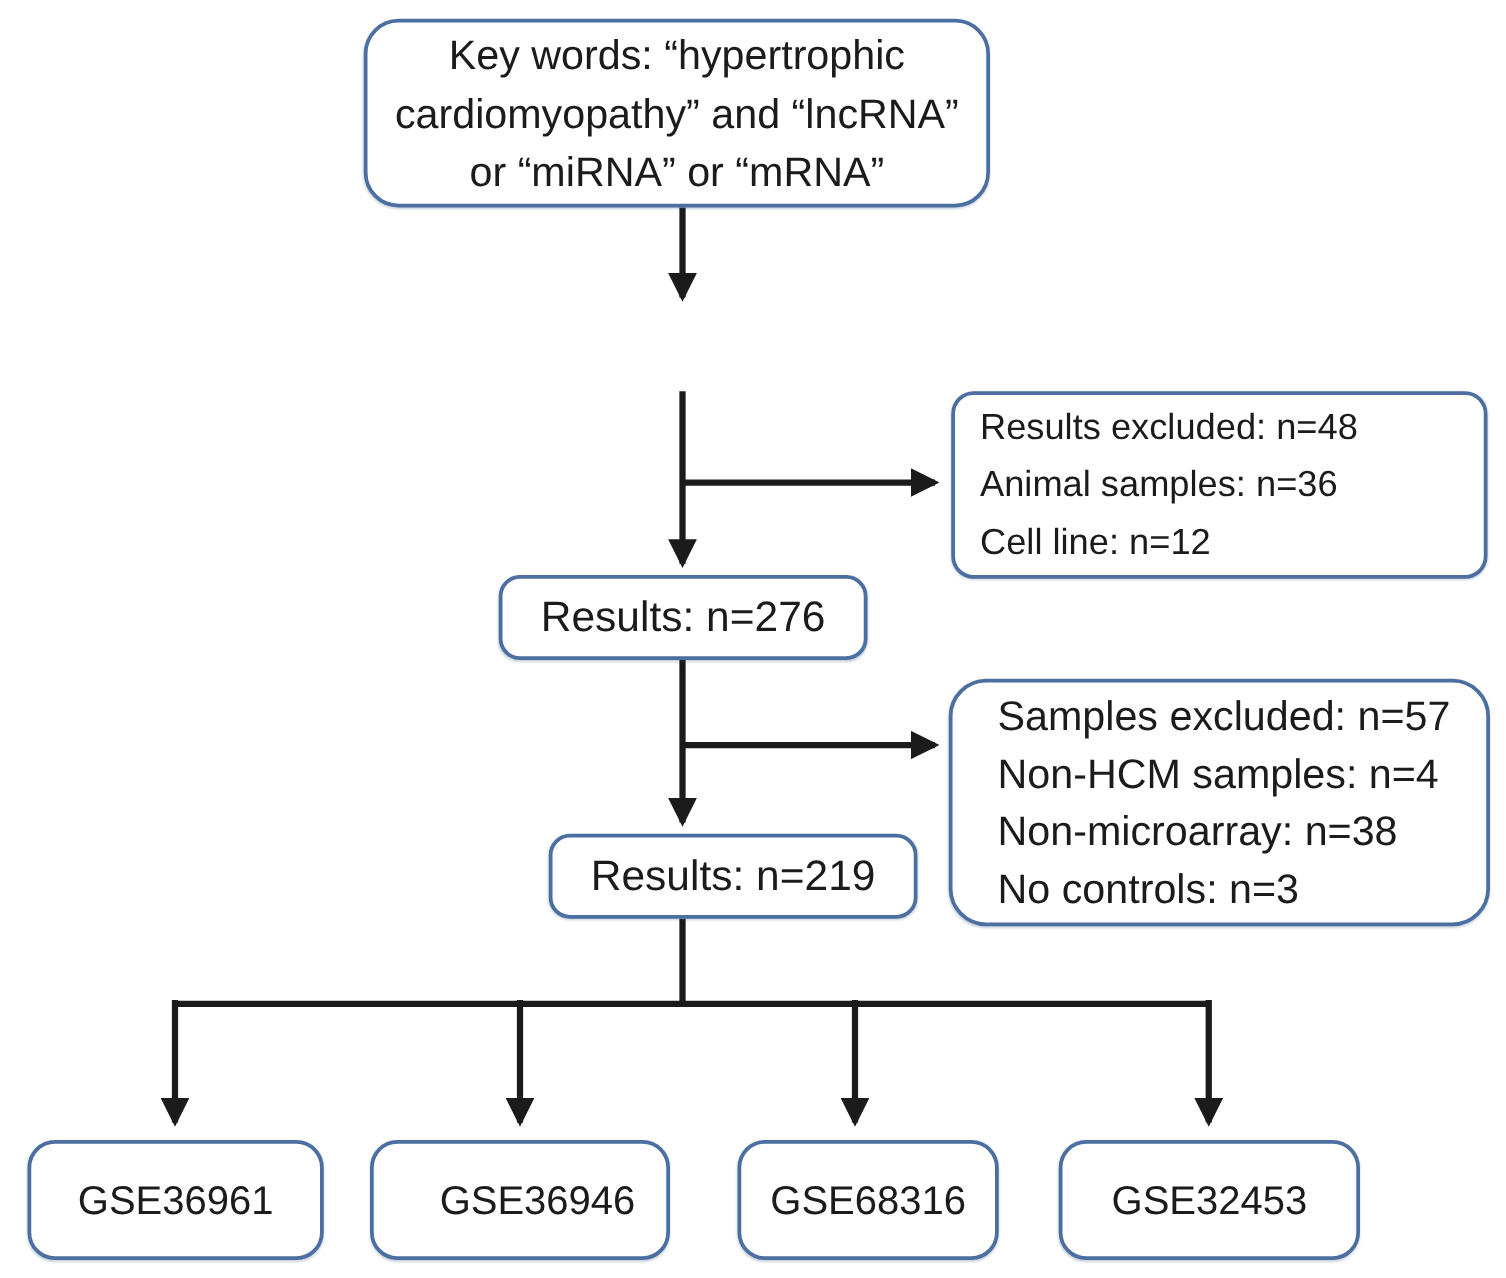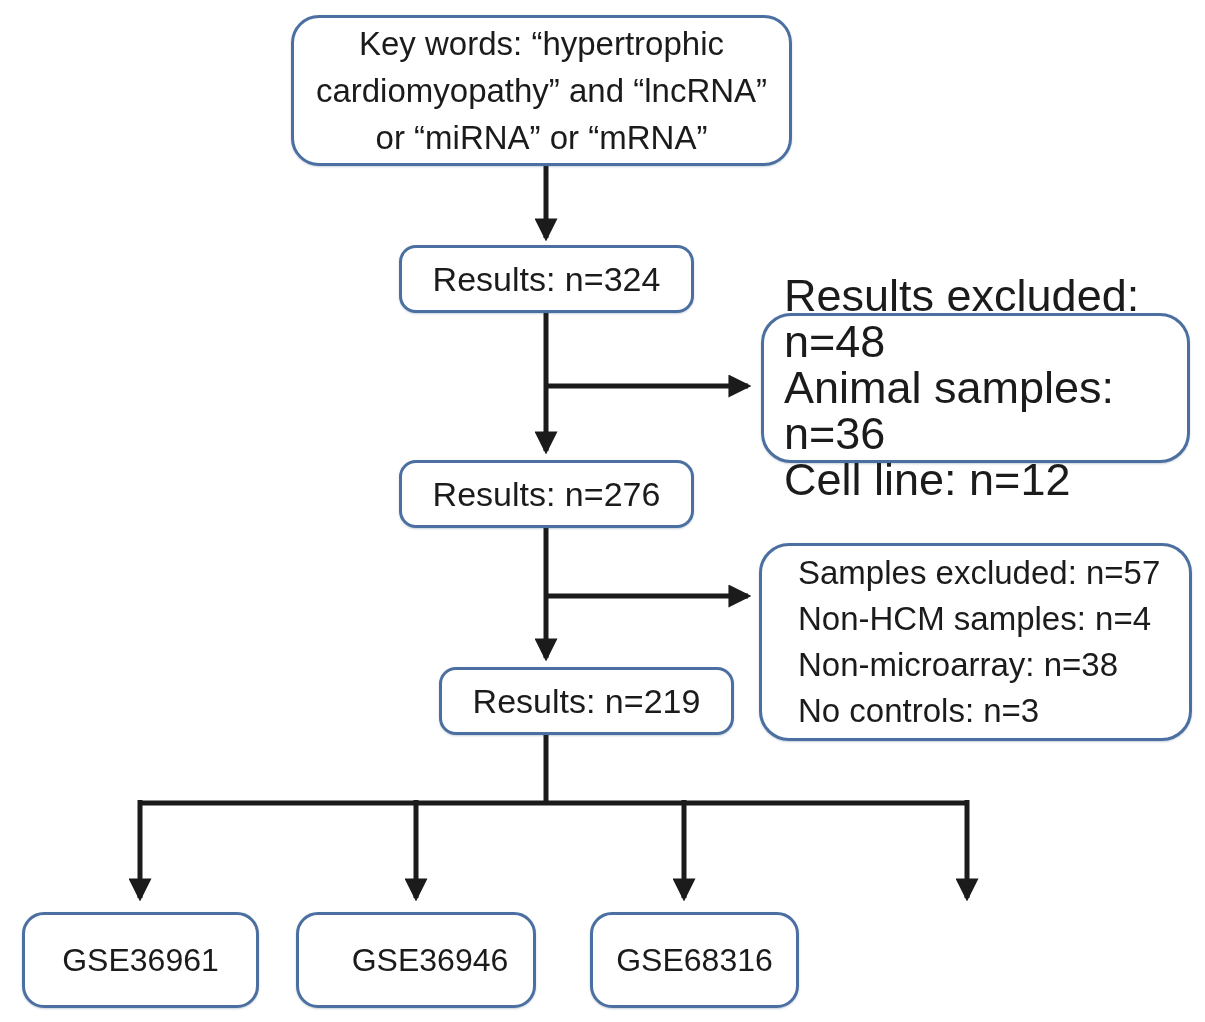--- a/index.html
+++ b/index.html
@@ -38,22 +38,22 @@
   .result{
     left:399px;width:295px;height:68px;
     border-radius:17px;
     font-size:34px;
   }
   .r324{top:245px;}
   .r276{top:460px;}
   .r219{top:667px;margin-left:40px;}
   .excl1{
     left:761px;top:313px;width:429px;height:150px;
-    border-radius:30px;
-    font-size:45px;line-height:46px;
+    border-radius:18px;
+    font-size:29px;line-height:46px;
     padding-left:20px;
   }
   .excl2{
     left:759px;top:543px;width:433px;height:198px;
     border-radius:30px;
     font-size:33px;line-height:46px;
     padding-left:36px;
   }
   .gse{
     top:912px;height:96px;
@@ -91,23 +91,20 @@
       <line x1="967" y1="800" x2="967" y2="898" marker-end="url(#ah)"></line>
     </g>
   </svg>
 
   <div class="box keywords">
     <div>Key words: “hypertrophic</div>
     <div>cardiomyopathy” and “lncRNA”</div>
     <div>or “miRNA” or “mRNA”</div>
   </div>
 
-  <div class="box result r324">
-    <span>Results: n=324</span>
-  </div>
 
   <div class="box multiline excl1">
     <div>Results excluded: n=48</div>
     <div>Animal samples: n=36</div>
     <div>Cell line: n=12</div>
   </div>
 
   <div class="box result r276">
     <span>Results: n=276</span>
   </div>
@@ -125,14 +122,17 @@
 
   <div class="box gse g1">
     <span>GSE36961</span>
   </div>
   <div class="box gse g2">
     <span>GSE36946</span>
   </div>
   <div class="box gse g3">
     <span>GSE68316</span>
   </div>
+  <div class="box gse g4">
+    <span>GSE32453</span>
+  </div>
 
 </div>
 
 </body></html>

